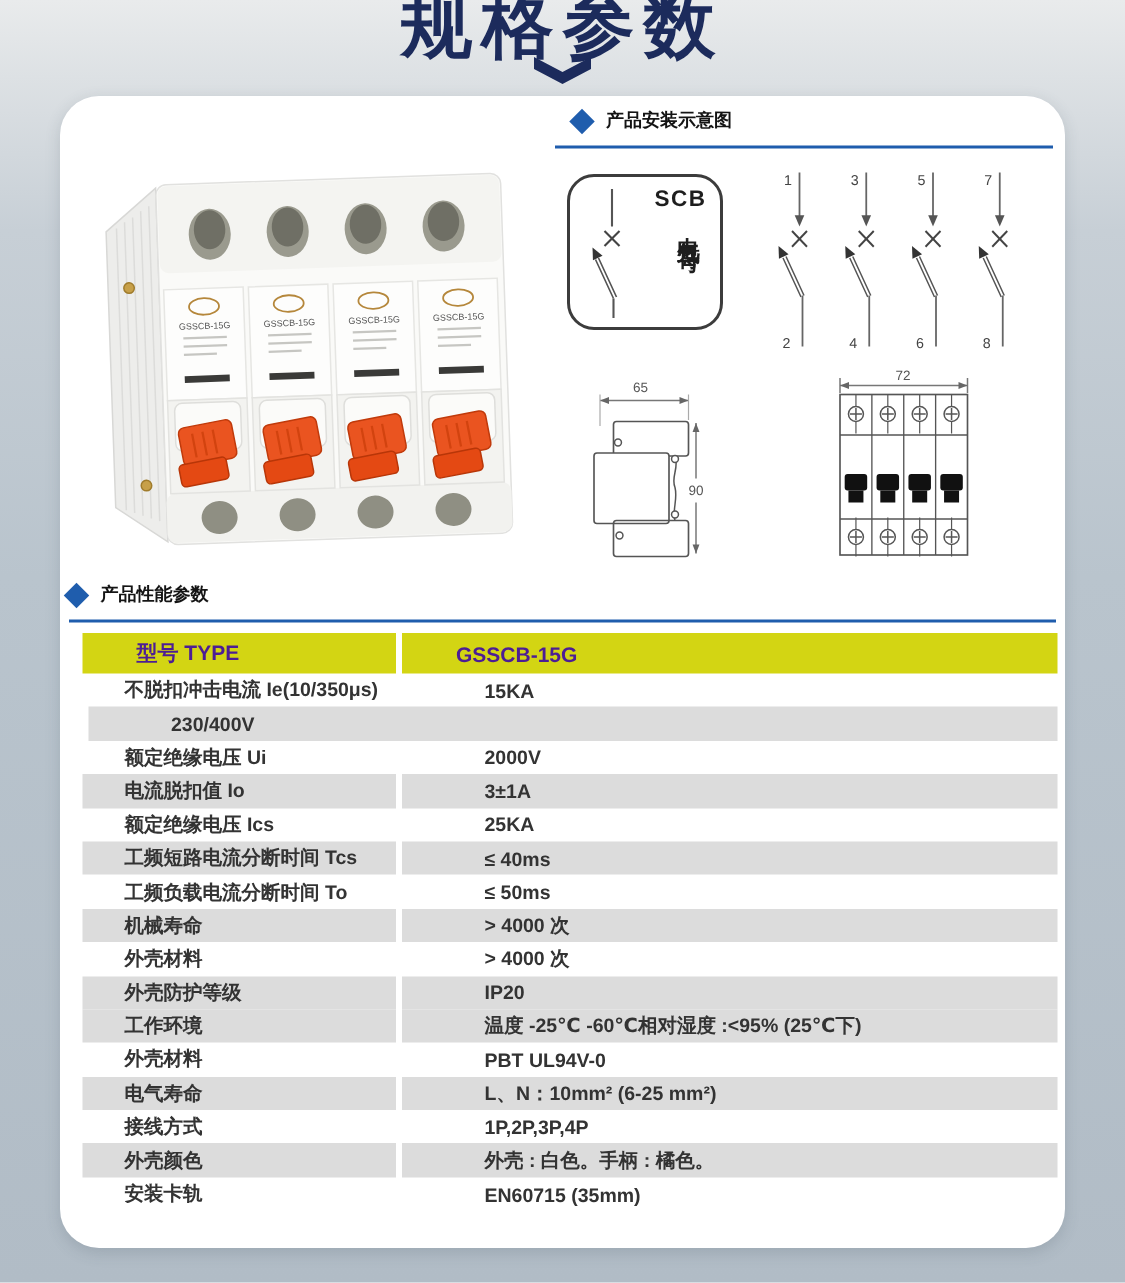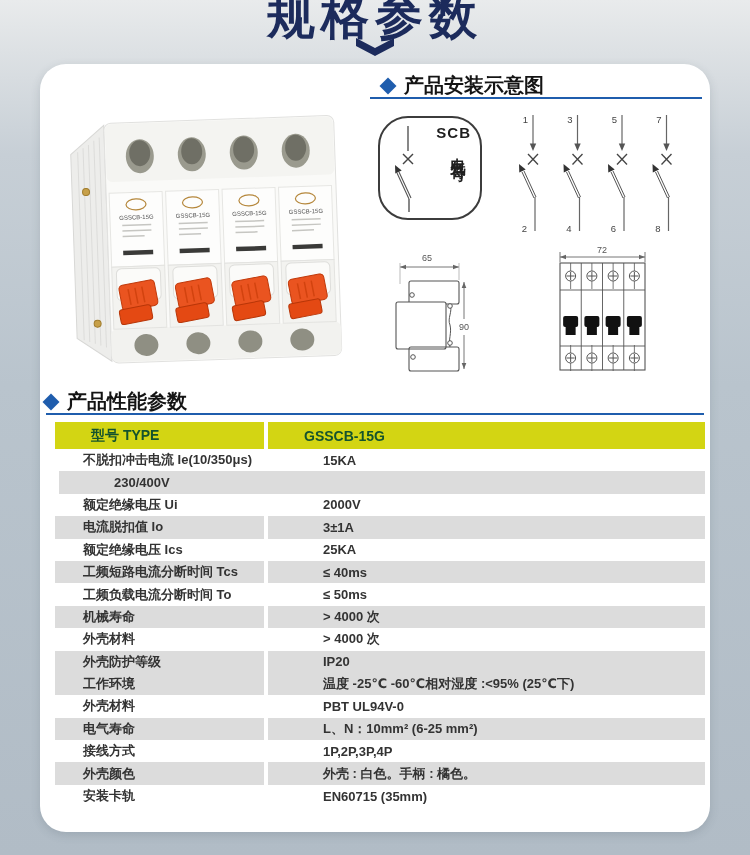--- a/index.html
+++ b/index.html
@@ -12,40 +12,40 @@
     position:absolute;top:-15px;left:0;width:100%;text-align:center;
     font-size:48px;font-weight:900;color:var(--title-navy,#1c2b5c);letter-spacing:6px;white-space:nowrap;
   }
   .chevron{position:absolute;top:37px;left:355px;}
   .card{
     position:absolute;left:40px;top:64px;width:670px;height:768px;
     background:#fff;border-radius:26px;box-shadow:0 3px 10px rgba(60,75,90,.18);
   }
   .sec-head{position:absolute;display:flex;align-items:center;gap:10px;}
   .diamond{width:12px;height:12px;background:var(--accent-blue,#1f5dad);transform:rotate(45deg);flex:none;}
-  .sec-title{font-size:20px;font-weight:700;color:#141414;white-space:nowrap;}
+  .sec-title{font-size:12px;font-weight:700;color:#141414;white-space:nowrap;}
   .sec-line{position:absolute;height:2px;background:var(--accent-blue,#1f5dad);}
   .install-head{left:342px;top:8px;}
   .install-line{left:330px;top:33px;width:332px;}
   .params-head{left:5px;top:324px;}
   .params-line{left:6px;top:349px;width:658px;}
   .photo{position:absolute;left:8px;top:32px;width:310px;height:300px;}
-  .scb-box{position:absolute;left:338px;top:52px;width:100px;height:100px;border:2px solid #3c3c3c;border-radius:30px;background:#fff;}
+  .scb-box{position:absolute;left:338px;top:52px;width:100px;height:100px;border:2px solid #3c3c3c;border-radius:18px;background:#fff;}
   .scb-sym{position:absolute;left:6px;top:3px;}
   .scb-label{position:absolute;right:9px;top:6px;font-size:15px;font-weight:600;color:#1e1e1e;letter-spacing:1px;}
   .scb-vert{position:absolute;right:13px;top:28px;writing-mode:vertical-rl;font-size:15px;font-weight:700;color:#1e1e1e;letter-spacing:3px;}
   .poles{position:absolute;left:468px;top:46px;}
   .side-draw{position:absolute;left:350px;top:176px;}
   .front-draw{position:absolute;left:505px;top:176px;}
   .ptable{position:absolute;left:15px;top:358px;width:650px;}
   .trow{display:flex;height:22.4px;align-items:stretch;font-size:13px;font-weight:600;color:#333;}
   .trow .tcell{display:flex;align-items:center;background:transparent;}
   .trow.alt .tcell{background:var(--row-gray,#dcdcdc);}
   .trow.thead{height:27px;}
-  .trow.thead .tcell{background:var(--header-yellow,#d3d513);font-size:14px;font-weight:700;color:#14532d;padding-left:36px;}
+  .trow.thead .tcell{background:var(--header-yellow,#d3d513);font-size:14px;font-weight:700;color:#4c1d95;padding-left:36px;}
   .tcell.label{width:209px;padding-left:28px;box-sizing:border-box;white-space:nowrap;}
   .tgap{width:4px;flex:none;}
   .tcell.value{flex:1;padding-left:55px;box-sizing:border-box;white-space:nowrap;}
   svg text{font-family:"Liberation Sans","DejaVu Sans",sans-serif;}
 </style>
 </head>
 <body>
 
 <div class="page-title">规格参数</div>
 

